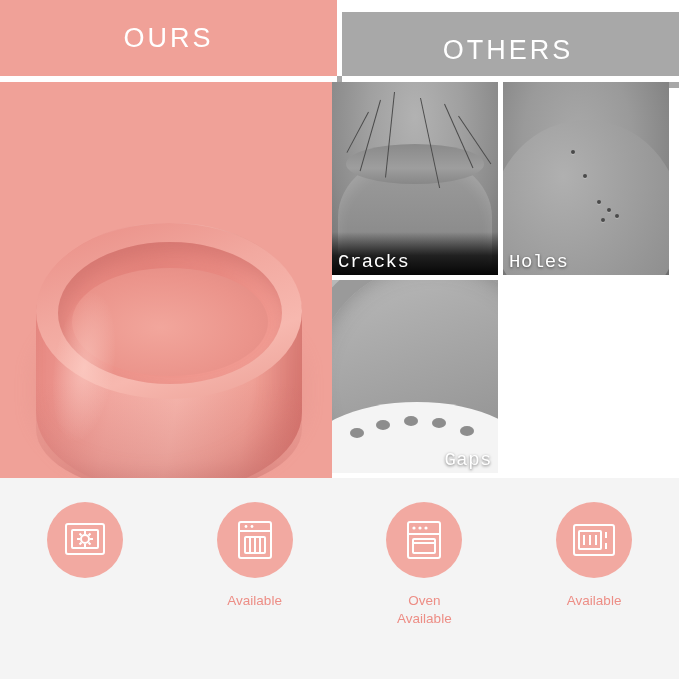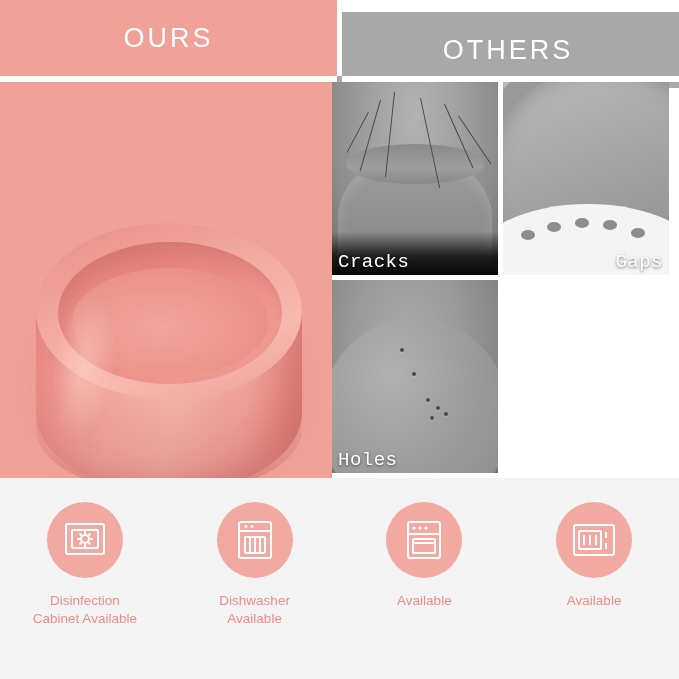--- a/index.html
+++ b/index.html
@@ -386,101 +386,97 @@
         <div class="crack" style="left:48px;  top:18px; width:1px; height:74px; transform:rotate(16deg);"></div>
         <div class="crack" style="left:62px;  top:10px; width:1px; height:86px; transform:rotate(6deg);"></div>
         <div class="crack" style="left:88px;  top:16px; width:1px; height:92px; transform:rotate(-12deg);"></div>
         <div class="crack" style="left:112px; top:22px; width:1px; height:70px; transform:rotate(-24deg);"></div>
         <div class="crack" style="left:126px; top:34px; width:1px; height:58px; transform:rotate(-34deg);"></div>
         <div class="crack" style="left:36px;  top:30px; width:1px; height:46px; transform:rotate(28deg);"></div>
         <div class="c1-dark"></div>
         <span class="cell-label lbl-left">Cracks</span>
       </div>
 
+      <div class="cell c3">
+        <div class="c3-dome"></div>
+        <div class="hole" style="left:68px;  top:68px;"></div>
+        <div class="hole" style="left:80px;  top:92px;"></div>
+        <div class="hole" style="left:94px;  top:118px;"></div>
+        <div class="hole" style="left:104px; top:126px;"></div>
+        <div class="hole" style="left:98px;  top:136px;"></div>
+        <div class="hole" style="left:112px; top:132px;"></div>
+        <span class="cell-label lbl-left">Holes</span>
+      </div>
+
       <div class="cell c2">
         <div class="c2-ring"></div>
         <div class="c2-white"></div>
         <div class="c2-gapdot" style="left:18px;  top:148px;"></div>
         <div class="c2-gapdot" style="left:44px;  top:140px;"></div>
         <div class="c2-gapdot" style="left:72px;  top:136px;"></div>
         <div class="c2-gapdot" style="left:100px; top:138px;"></div>
         <div class="c2-gapdot" style="left:128px; top:146px;"></div>
         <span class="cell-label lbl-right">Gaps</span>
-      </div>
-
-      <div class="cell c3">
-        <div class="c3-dome"></div>
-        <div class="hole" style="left:68px;  top:68px;"></div>
-        <div class="hole" style="left:80px;  top:92px;"></div>
-        <div class="hole" style="left:94px;  top:118px;"></div>
-        <div class="hole" style="left:104px; top:126px;"></div>
-        <div class="hole" style="left:98px;  top:136px;"></div>
-        <div class="hole" style="left:112px; top:132px;"></div>
-        <span class="cell-label lbl-left">Holes</span>
       </div>
 
 
     </div>
   </div>
 
   <div class="features">
 
     <div class="feature">
       <div class="circle">
         <span>
           <svg width="44" height="40" viewBox="0 0 44 40" fill="none" stroke="#ffffff" stroke-width="2">
             <rect x="3" y="4" width="38" height="30" rx="2"></rect>
             <rect x="9" y="10" width="26" height="18" rx="1"></rect>
             <circle cx="22" cy="19" r="4"></circle>
             <path d="M22 11v3M22 24v3M14 19h3M27 19h3M16.5 13.5l2 2M25.5 22.5l2 2M27.5 13.5l-2 2M18.5 22.5l-2 2"></path>
           </svg>
         </span>
-      </div>
-      <div class="feat-label">
-        <div>Disinfection</div>
-        <div>Cabinet Available</div>
       </div>
     </div>
 
     <div class="feature">
       <div class="circle">
         <span>
           <svg width="40" height="42" viewBox="0 0 40 42" fill="none" stroke="#ffffff" stroke-width="2">
             <rect x="4" y="3" width="32" height="36" rx="2"></rect>
             <line x1="4" y1="12" x2="36" y2="12"></line>
             <circle cx="11" cy="7.5" r="1.4" fill="#ffffff" stroke="none"></circle>
             <circle cx="17" cy="7.5" r="1.4" fill="#ffffff" stroke="none"></circle>
             <rect x="10" y="18" width="20" height="16" rx="1"></rect>
             <line x1="15" y1="18" x2="15" y2="34"></line>
             <line x1="20" y1="18" x2="20" y2="34"></line>
             <line x1="25" y1="18" x2="25" y2="34"></line>
           </svg>
         </span>
       </div>
       <div class="feat-label">
-        <div>Dishwasher</div>
         <div>Available</div>
       </div>
     </div>
 
     <div class="feature">
       <div class="circle">
         <span>
           <svg width="40" height="42" viewBox="0 0 40 42" fill="none" stroke="#ffffff" stroke-width="2">
             <rect x="4" y="3" width="32" height="36" rx="2"></rect>
             <line x1="4" y1="15" x2="36" y2="15"></line>
             <circle cx="10" cy="9" r="1.6" fill="#ffffff" stroke="none"></circle>
             <circle cx="16" cy="9" r="1.6" fill="#ffffff" stroke="none"></circle>
             <circle cx="22" cy="9" r="1.6" fill="#ffffff" stroke="none"></circle>
             <rect x="9" y="20" width="22" height="14" rx="1"></rect>
             <line x1="9" y1="24" x2="31" y2="24"></line>
           </svg>
         </span>
       </div>
       <div class="feat-label">
+        <div>Oven</div>
         <div>Available</div>
       </div>
     </div>
 
     <div class="feature">
       <div class="circle">
         <span>
           <svg width="46" height="38" viewBox="0 0 46 38" fill="none" stroke="#ffffff" stroke-width="2">
             <rect x="3" y="4" width="40" height="30" rx="2"></rect>
             <rect x="8" y="10" width="22" height="18" rx="1"></rect>

